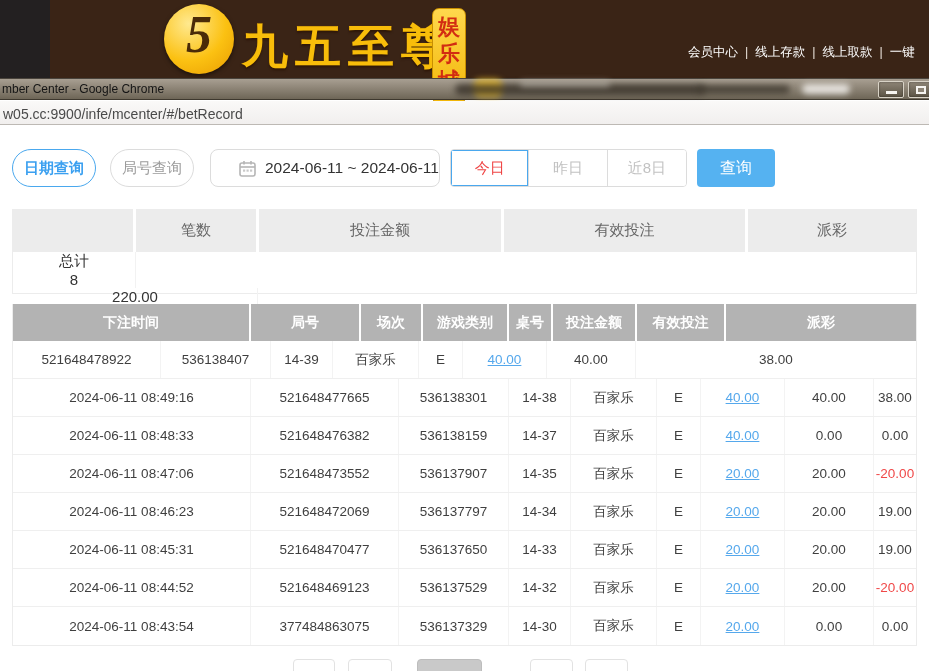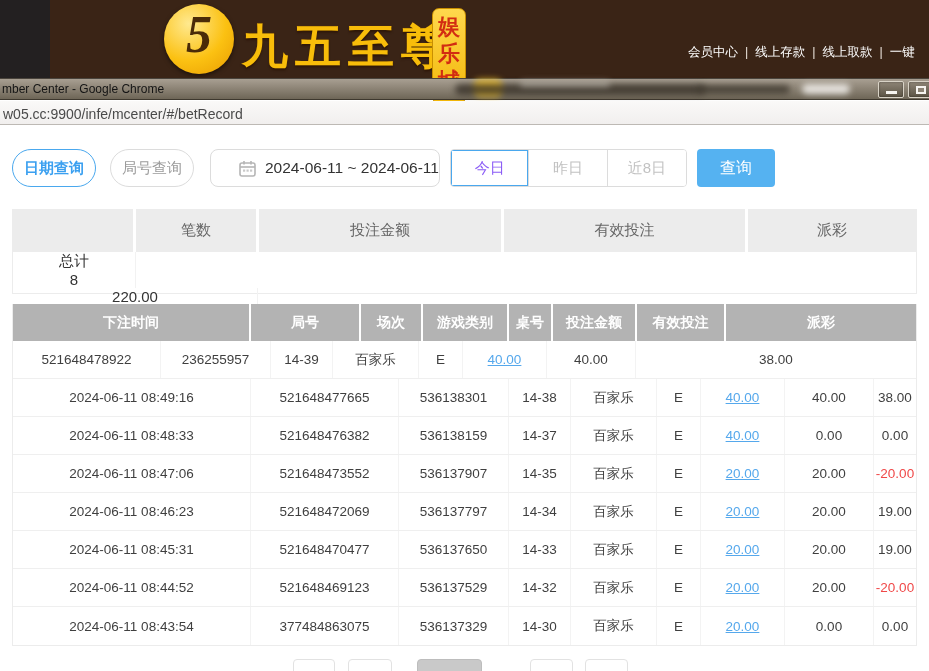--- a/index.html
+++ b/index.html
@@ -65,21 +65,21 @@
   #btn-round-query { left:110px; top:22px; width:84px; color:#9a9a9a; }
   #date-range { left:210px; top:22px; width:230px; height:38px; border:1px solid #dcdcdc;
     border-radius:8px; display:flex; align-items:center; padding-left:28px; cursor:pointer; }
   #date-range svg { margin-right:9px; }
   #date-range-text { font-size:15.5px; color:#333; }
   #quick-group { left:450px; top:22px; width:237px; height:38px; display:flex;
     border:1px solid #dcdcdc; border-radius:4px; overflow:hidden; }
   .quick-btn { width:79px; height:100%; display:flex; align-items:center; justify-content:center;
     font-size:15px; color:#c2c2c2; cursor:pointer; border-right:1px solid #dcdcdc; background:#fff; }
   .quick-btn:last-child { border-right:none; }
-  .quick-btn.active { color:#8b5cf6; box-shadow:inset 0 0 0 1px #4aa8ee; }
+  .quick-btn.active { color:#ef4444; box-shadow:inset 0 0 0 1px #4aa8ee; }
   #btn-search { left:697px; top:22px; width:78px; height:38px; border-radius:4px;
     background:#55b2f1; color:#fff; font-size:16px; display:flex; align-items:center;
     justify-content:center; cursor:pointer; }
 
   
   #summary { left:12px; top:82px; width:905px; border:1px solid #ececec; border-top:none; }
   #summary-head { display:flex; height:43px; }
   #summary-head .sh { background:#ececec; border-right:3px solid #fff; display:flex;
     align-items:center; justify-content:center; font-size:15px; color:#666; }
   #summary-head .sh:last-child { border-right:none; }
@@ -201,21 +201,21 @@
           <div class="th c3">场次</div>
           <div class="th c4">游戏类别</div>
           <div class="th c5">桌号</div>
           <div class="th c6">投注金额</div>
           <div class="th c7">有效投注</div>
           <div class="th c8">派彩</div>
         </div>
         <div id="bet-body">
             <div class="trow">
               <div class="td c1">521648478922</div>
-              <div class="td c2">236255957</div>
+              <div class="td c2">536138407</div>
               <div class="td c3">14-39</div>
               <div class="td c4">百家乐</div>
               <div class="td c5">E</div>
               <div class="td c6">
                 <span class="betlink">40.00</span>
               </div>
               <div class="td c7">40.00</div>
               <div class="td c8">38.00</div>
             </div>
             <div class="trow">

